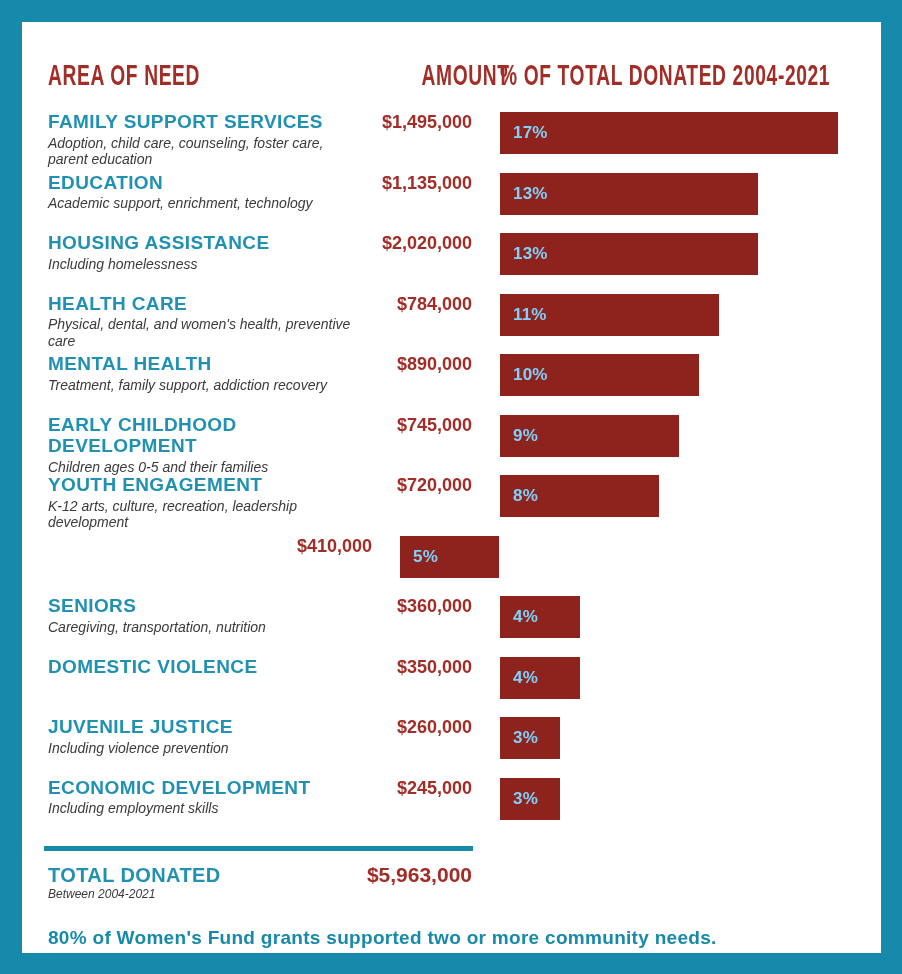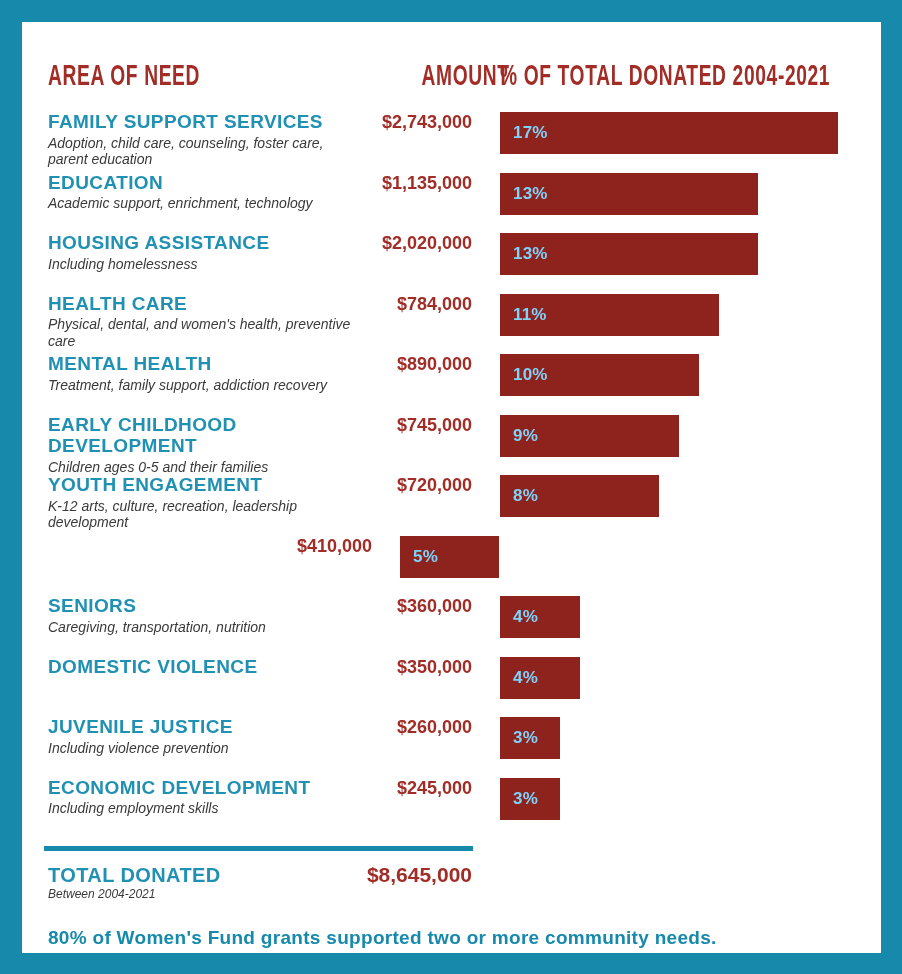--- a/index.html
+++ b/index.html
@@ -114,21 +114,21 @@
       </div>
     </div>
 
     <div class="rows">
   <div class="grid-3 row">
     <div>
       <div class="area-title">FAMILY SUPPORT SERVICES</div>
       <div class="area-desc">Adoption, child care, counseling, foster care,
 parent education</div>
     </div>
-    <div class="amount-cell">$2,743,000</div>
+    <div class="amount-cell">$1,495,000</div>
     <div class="bar-cell">
       <div class="bar-wrap">
         <div class="bar" style="width: 100%;">
           <span class="bar-label">17%</span>
         </div>
       </div>
     </div>
   </div>
 
   <div class="grid-3 row">
@@ -289,20 +289,20 @@
           <span class="bar-label">3%</span>
         </div>
       </div>
     </div>
   </div>
 </div>
 
     <div class="total-rule"></div>
     <div class="total-row">
       <span class="total-label">TOTAL DONATED</span>
-      <span class="total-amount">$8,645,000</span>
+      <span class="total-amount">$5,963,000</span>
     </div>
     <div class="total-sub">Between 2004-2021</div>
 
     <div class="footer-note">80% of Women's Fund grants supported two or more community needs.</div>
 
   </div>
 </div>
 
 </body></html>

